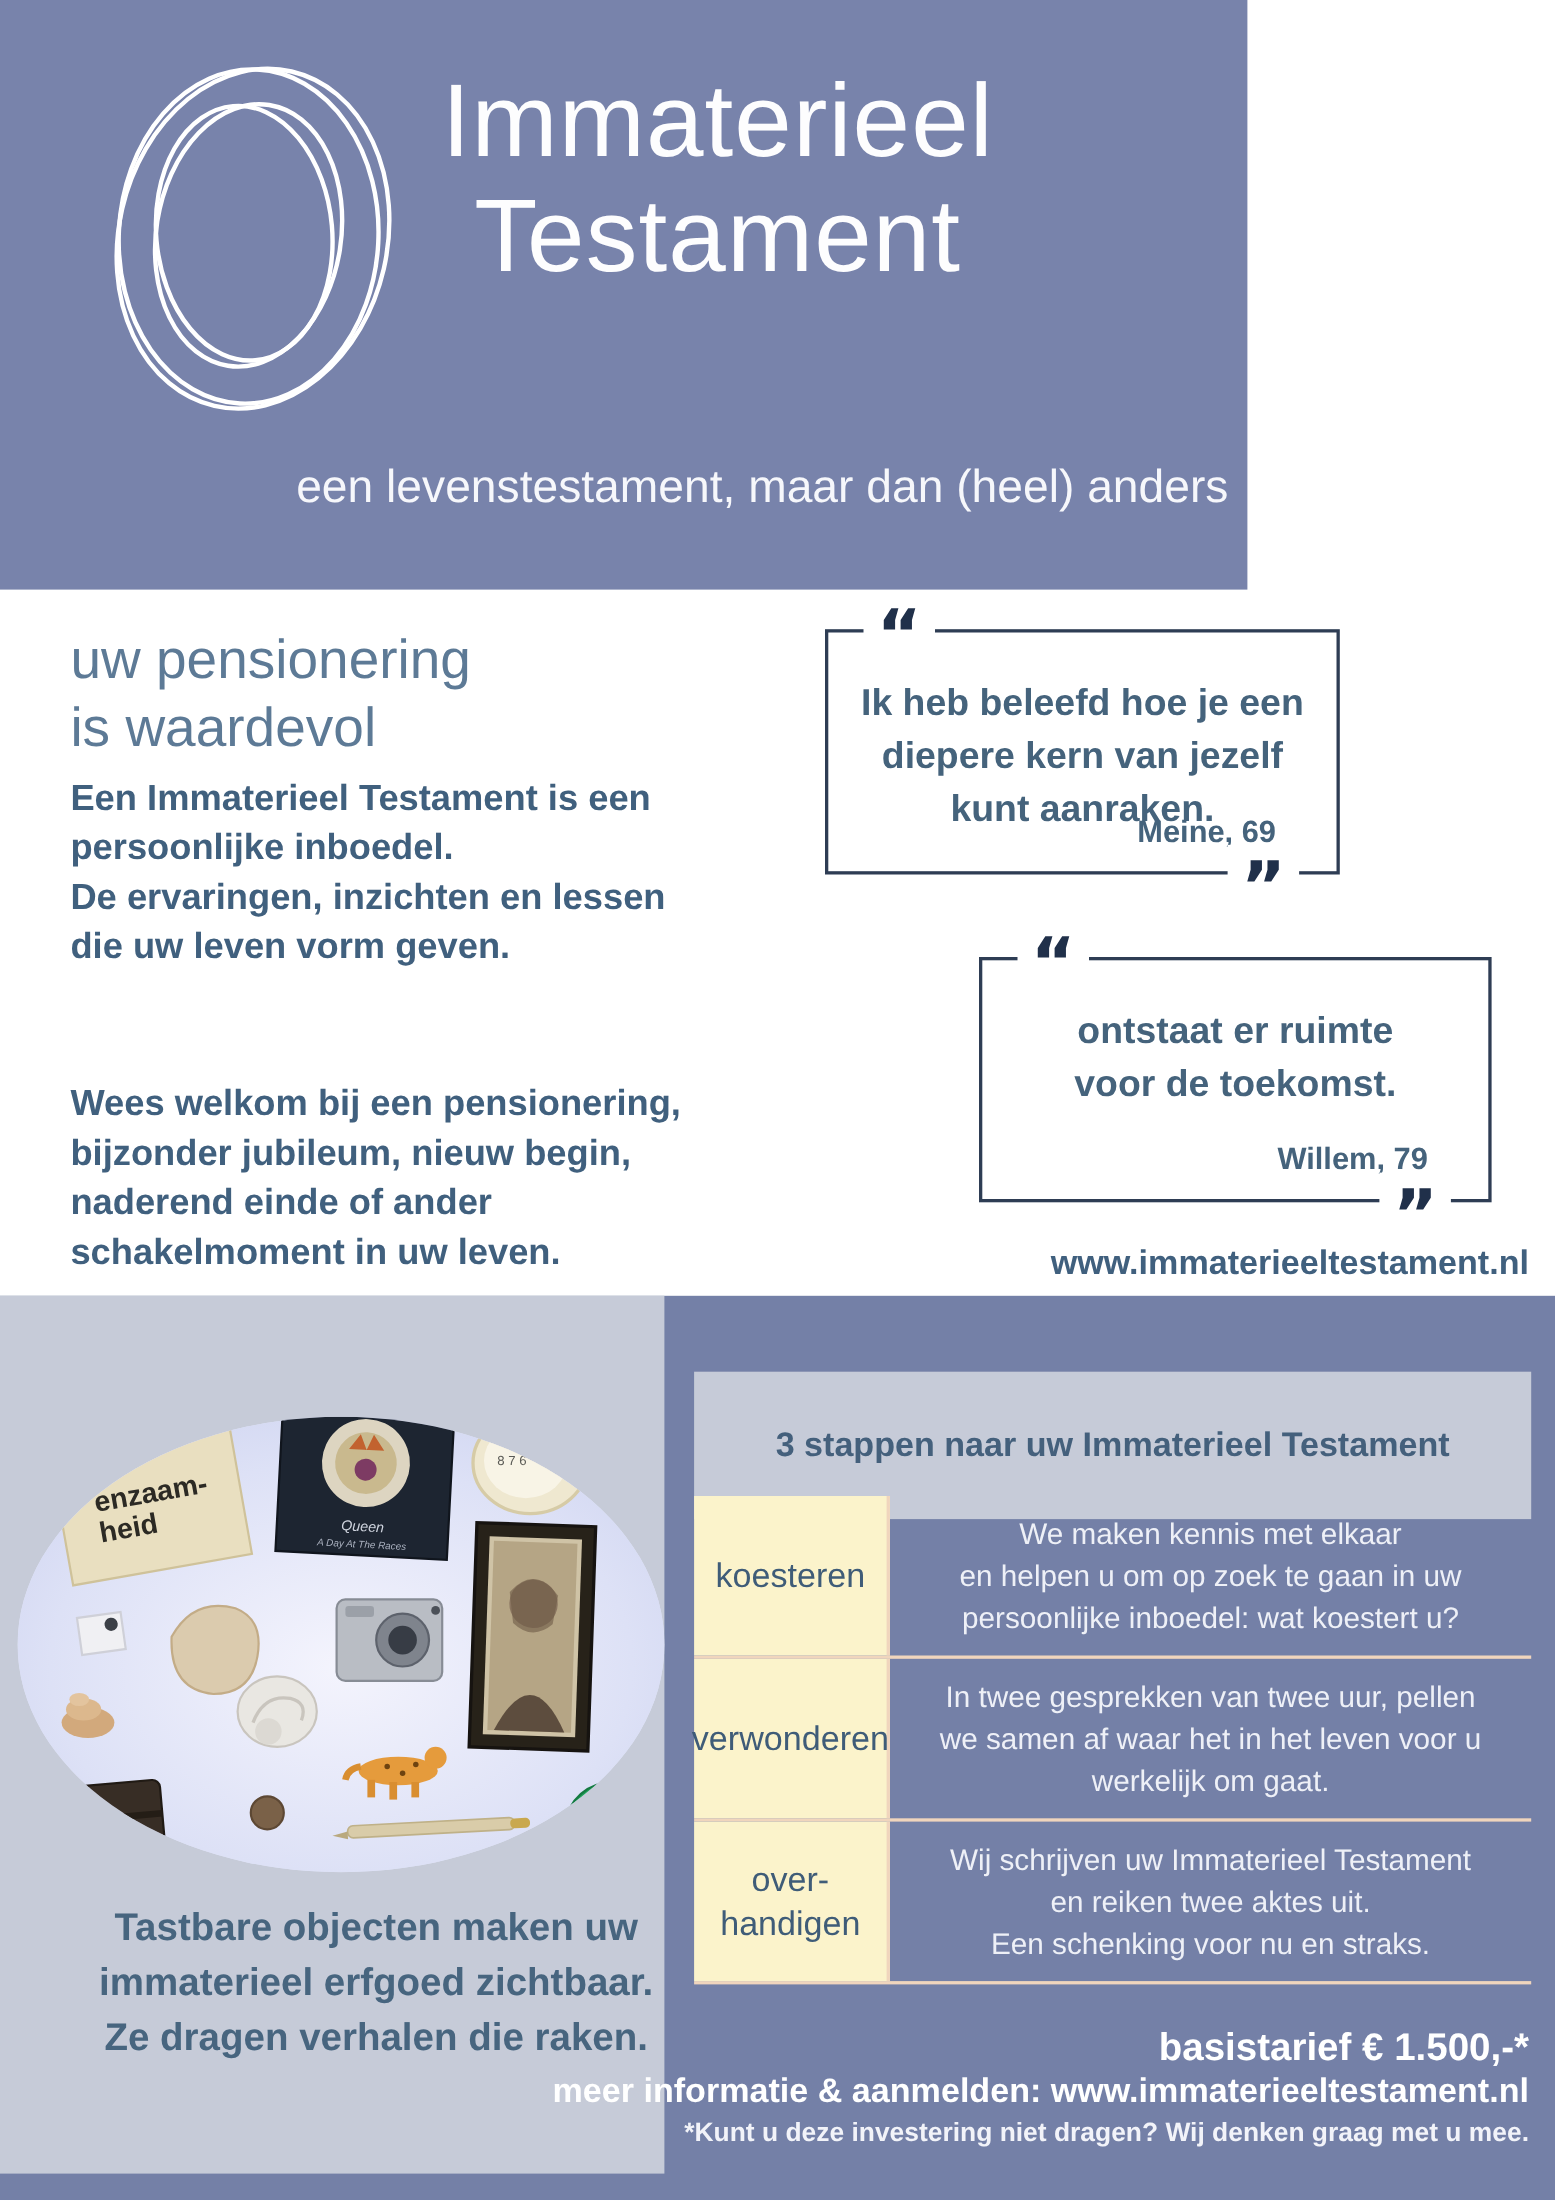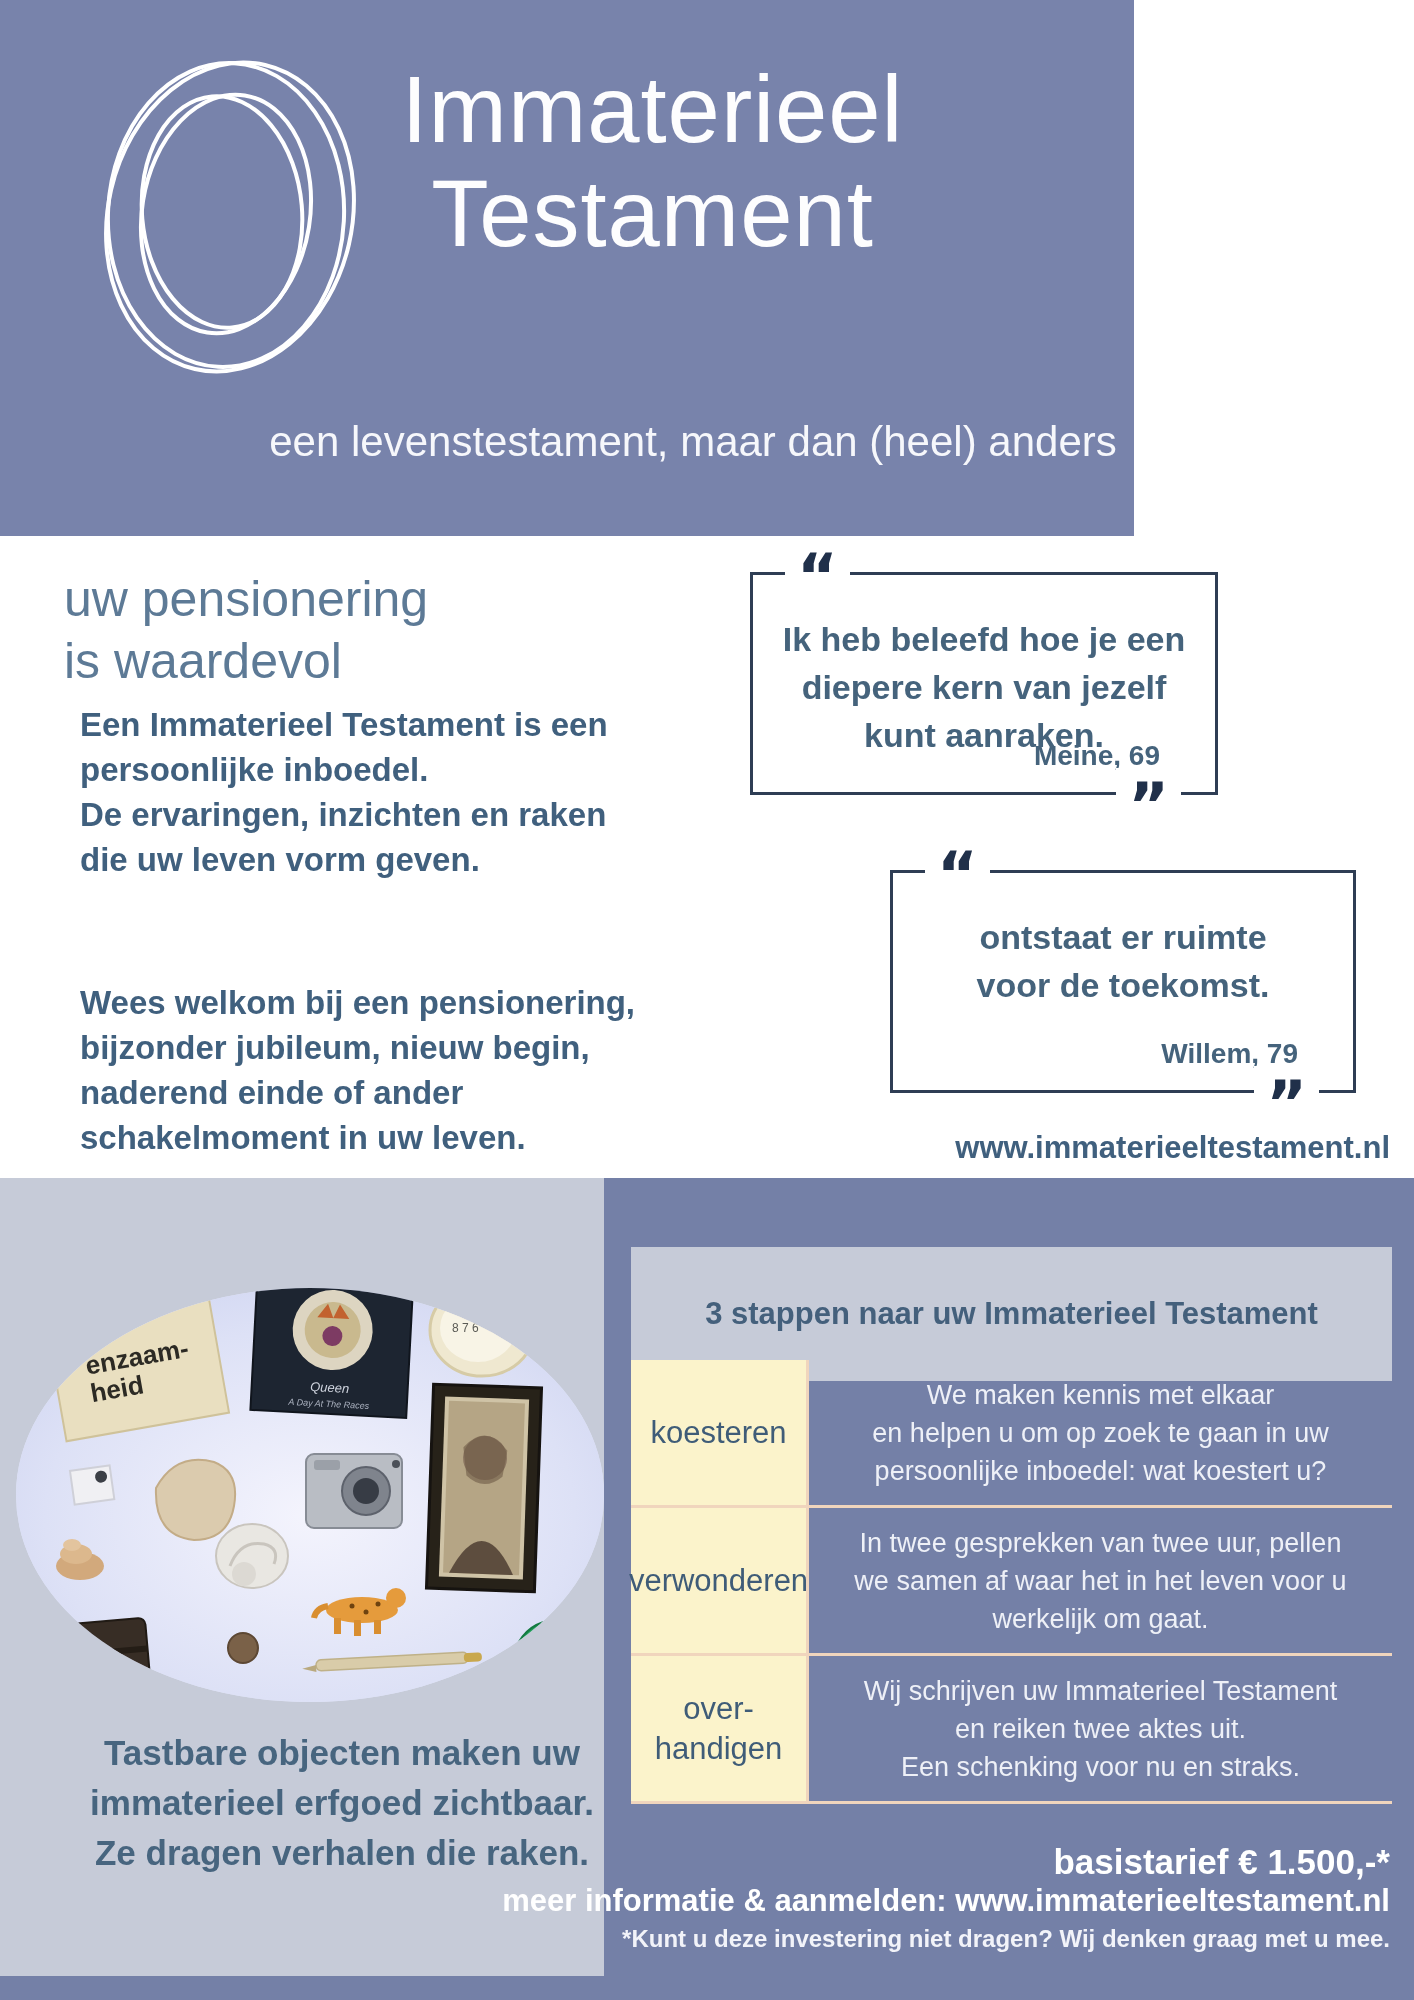--- a/index.html
+++ b/index.html
@@ -17,21 +17,21 @@
   }
   .tagline{
     position:absolute;left:143px;top:416px;width:1100px;text-align:center;
     color:#f6f7fb;font-size:42px;line-height:52px;font-weight:400;
   }
   
   .mid-heading{
     position:absolute;left:64px;top:568px;
     color:var(--slate-light,#5d7a96);font-size:50px;line-height:62px;font-weight:400;
   }
-  .para{position:absolute;left:64px;color:var(--slate,#40607e);font-size:33px;line-height:45px;font-weight:700;margin-left:16px;}
+  .para{position:absolute;left:64px;color:var(--slate,#40607e);font-size:33px;line-height:45px;font-weight:700;}
   .para1{top:702px;}
   .para2{top:980px;}
   .website{
     position:absolute;right:24px;top:1128px;text-align:right;
     color:var(--slate,#40607e);font-size:31px;line-height:40px;font-weight:700;
   }
   
   .quote-box{
     position:absolute;background:#fff;border:3px solid var(--navy,#2e3d54);
     box-sizing:border-box;text-align:center;
@@ -120,21 +120,21 @@
   </div>
 
   <div class="mid-heading">
     <div>uw pensionering</div>
     <div>is waardevol</div>
   </div>
 
   <div class="para para1">
     <div>Een Immaterieel Testament is een</div>
     <div>persoonlijke inboedel.</div>
-    <div>De ervaringen, inzichten en raken</div>
+    <div>De ervaringen, inzichten en lessen</div>
     <div>die uw leven vorm geven.</div>
   </div>
 
   <div class="para para2">
     <div>Wees welkom bij een pensionering,</div>
     <div>bijzonder jubileum, nieuw begin,</div>
     <div>naderend einde of ander</div>
     <div>schakelmoment in uw leven.</div>
   </div>
 

